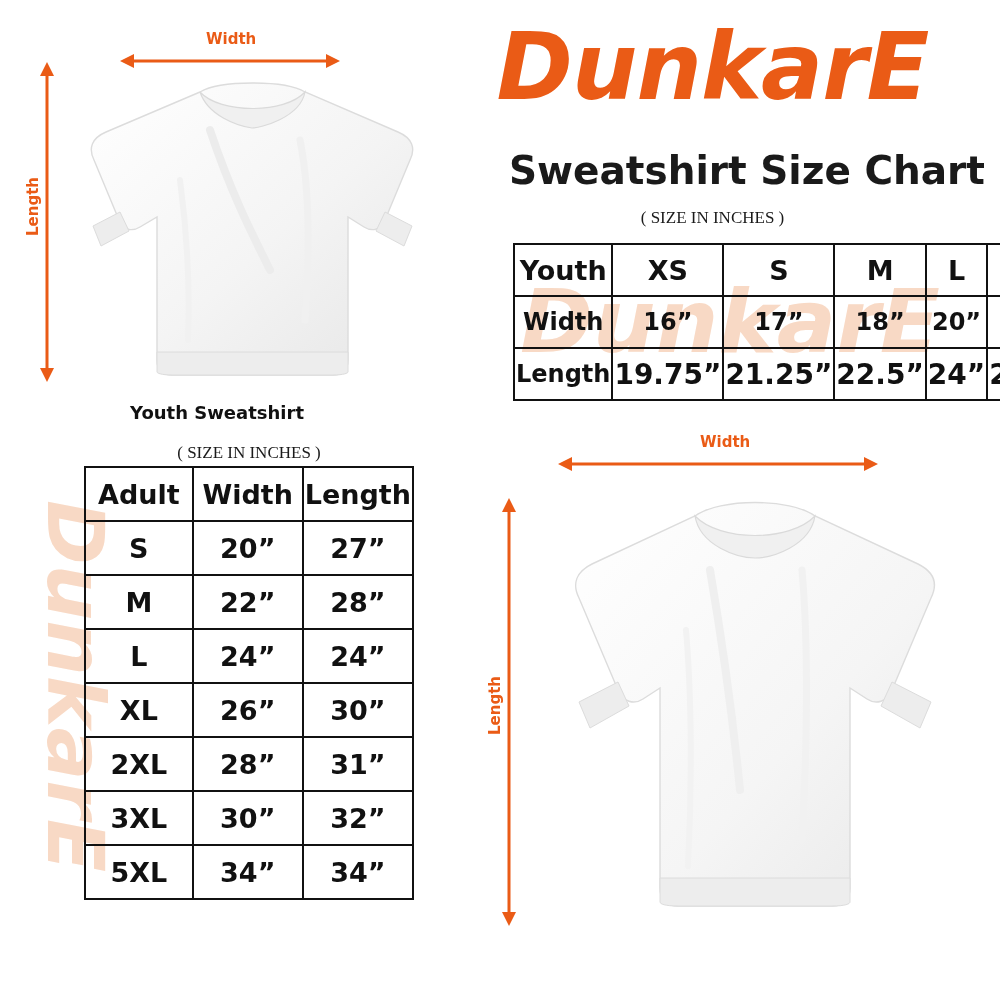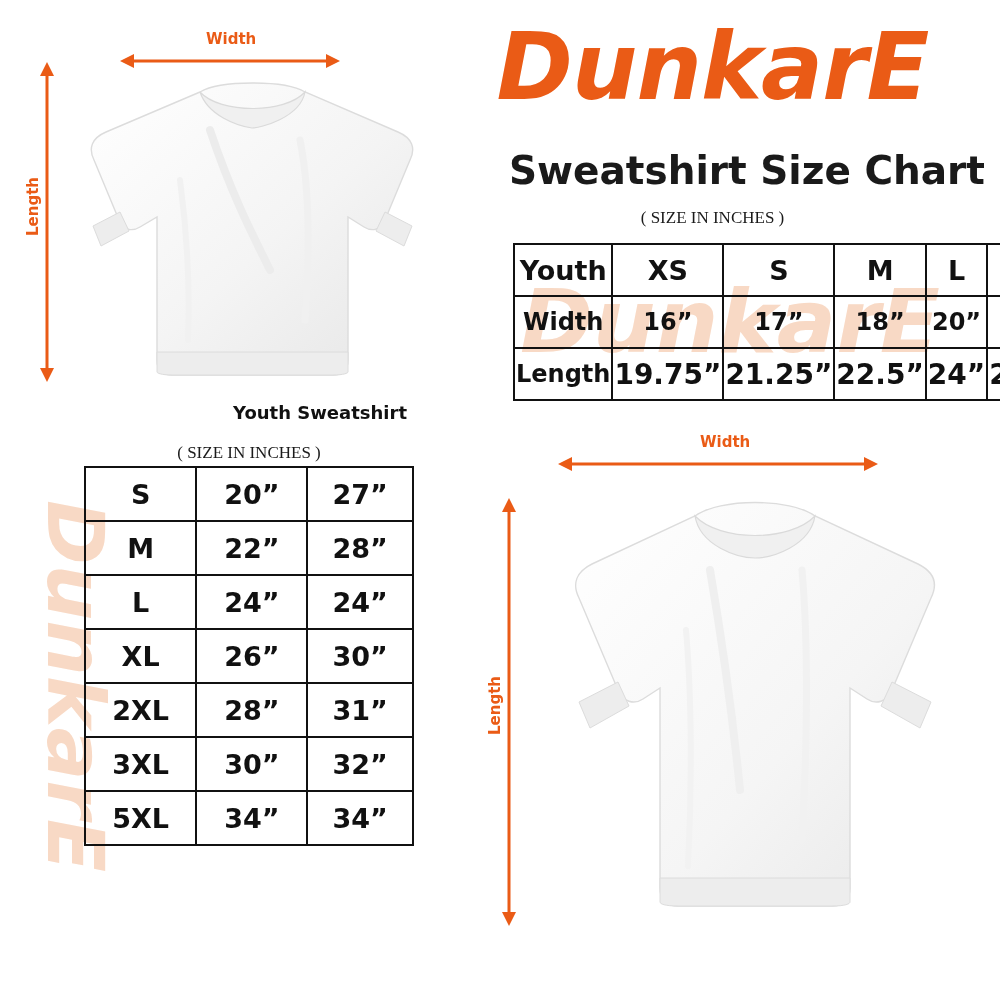--- a/index.html
+++ b/index.html
@@ -148,21 +148,21 @@
     color: #1a1a1a;
   }
 
   
   .caption {
     position: absolute;
     font-family: "DejaVu Sans", sans-serif;
     font-weight: bold;
     font-size: 18px;
     color: #111;
-    text-align: center;
+    text-align: left;
   }
   #youth-caption { left: 130px; top: 402px; width: 380px; }
   #adult-caption { left: 570px; top: 944px; width: 380px; }
 
   
   .measure-label {
     position: absolute;
     font-family: "DejaVu Sans", sans-serif;
     font-weight: bold;
     font-size: 15px;
@@ -258,20 +258,25 @@
         <td class="small">24”</td>
         <td class="small">25.5”</td>
       </tr>
     </tbody>
   </table>
 
   <div class="size-note-adult">( SIZE IN INCHES )</div>
 
   <table id="adult-table">
     <tbody>
+      <tr>
+        <td class="c0">Adult</td>
+        <td class="c1">Width</td>
+        <td class="c2">Length</td>
+      </tr>
       <tr>
         <td class="c0">S</td>
         <td class="c1">20”</td>
         <td class="c2">27”</td>
       </tr>
       <tr>
         <td class="c0">M</td>
         <td class="c1">22”</td>
         <td class="c2">28”</td>
       </tr>

